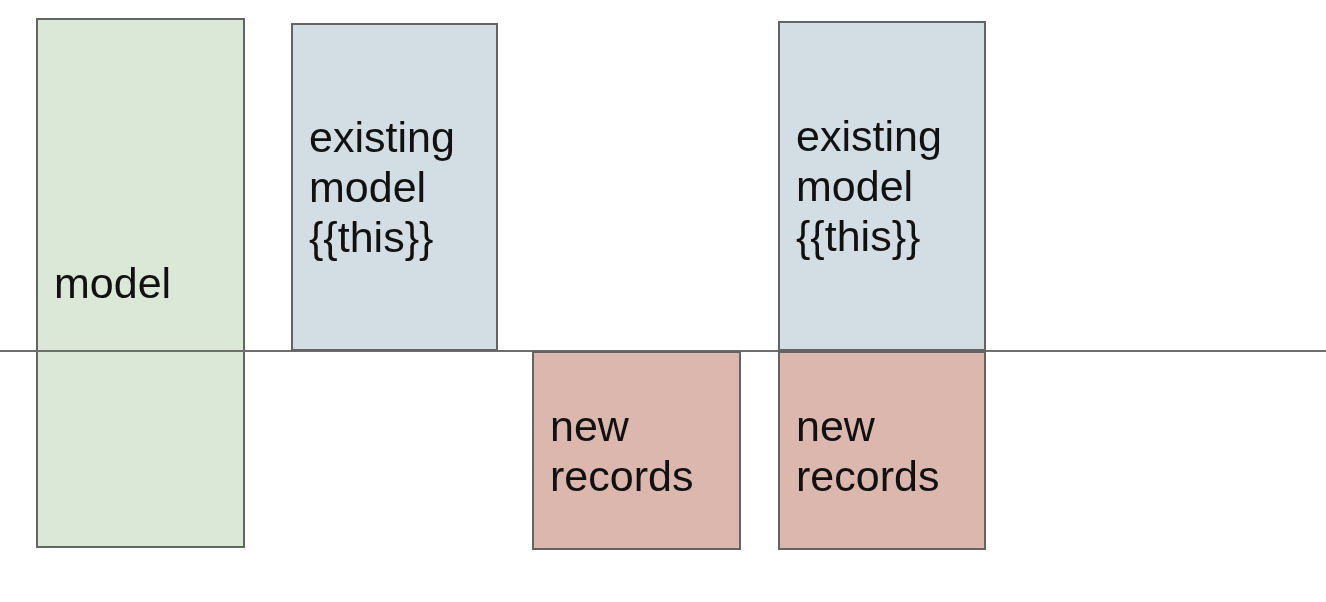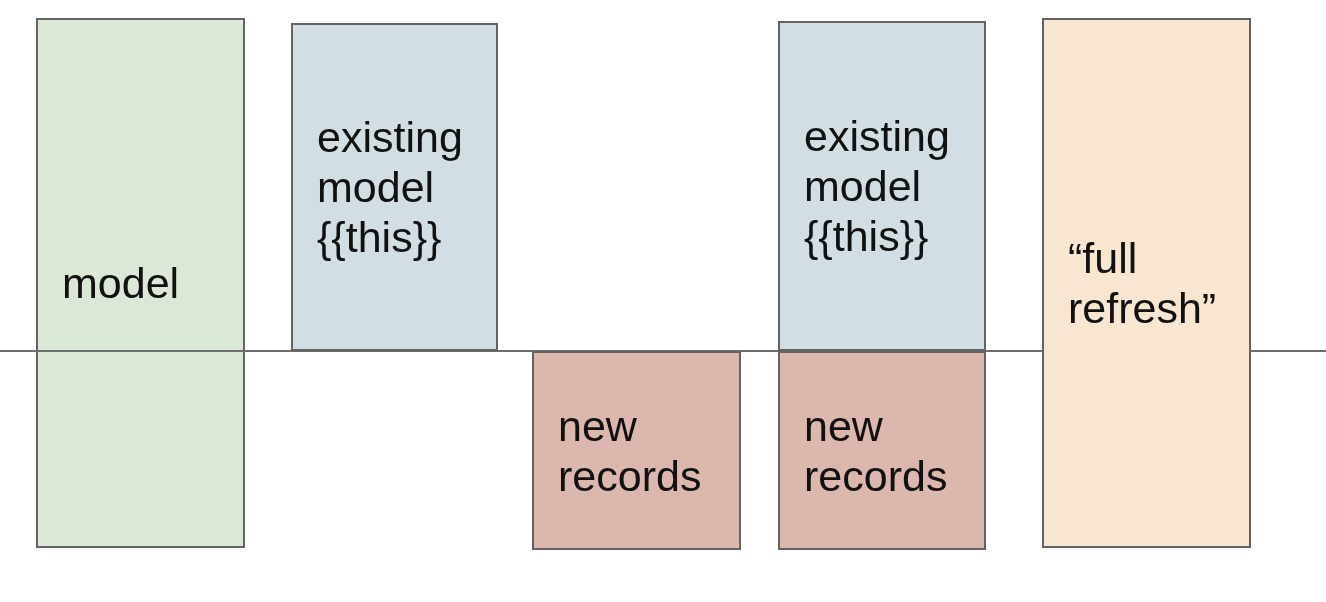--- a/index.html
+++ b/index.html
@@ -21,21 +21,21 @@
 
   .box {
     position: absolute;
     border: 2px solid #646464;
     display: flex;
     align-items: center;
     z-index: 3;
   }
 
   .box .label {
-    padding-left: 24px;
+    padding-left: 16px;
     padding-right: 8px;
     font-size: 43px;
     line-height: 50px;
     white-space: pre-line;
     letter-spacing: 0;
   }
 </style>
 </head>
 <body>
 
@@ -62,18 +62,14 @@
     <span class="label">existing
 model
 {{this}}</span>
   </div>
 
   <div class="box" style="left: 778px; top: 351px; width: 208px; height: 199px; background: rgb(220, 183, 174); border-color: rgb(100, 100, 100); color: rgb(17, 17, 17); z-index: 3;">
     <span class="label">new
 records</span>
   </div>
 
-  <div class="box" style="left: 1042px; top: 18px; width: 209px; height: 530px; background: rgb(248, 230, 209); border-color: rgb(100, 100, 100); color: rgb(17, 17, 17); z-index: 3;">
-    <span class="label">“full
-refresh”</span>
-  </div>
 
 </div>
 
 </body></html>

